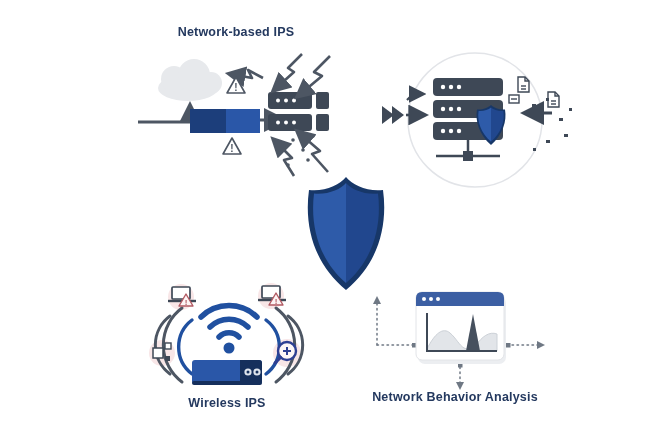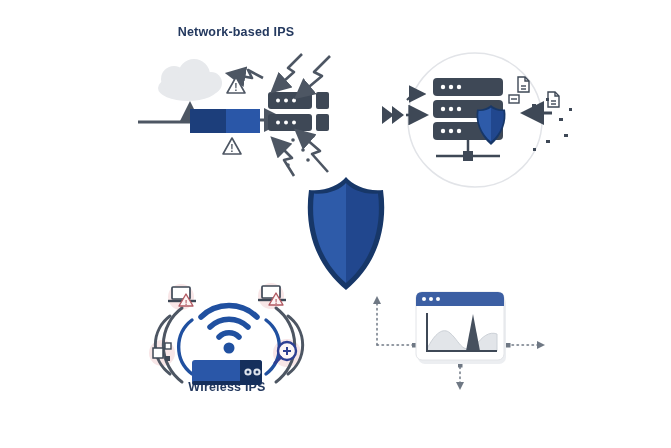--- a/index.html
+++ b/index.html
@@ -25,21 +25,22 @@
   .f-dot{fill:var(--dotted-gray);}
   .warn-txt{font-family:"Liberation Sans",sans-serif;font-weight:700;fill:var(--warning-red);}
   .warn-txt2{font-family:"Liberation Sans",sans-serif;font-weight:700;fill:var(--line-gray);}
 </style>
 </head>
 <body>
 
 <div class="canvas">
 
   <div class="lbl" style="left:128px;top:25px;width:200px;">Network-based IPS</div>
-  <div class="lbl" style="left:134px;top:380px;width:170px;">Wireless IPS</div>
+  <div class="lbl" style="left:134px;top:396px;width:170px;">Wireless IPS</div>
+  <div class="lbl" style="left:350px;top:390px;width:194px;">Network Behavior Analysis</div>
 
   <svg class="abs" style="left:128px;top:52px;" width="200" height="130" viewBox="0 0 200 130">
     <defs>
       <marker id="mA" markerWidth="8" markerHeight="8" refX="6" refY="4" orient="auto">
         <path d="M0,0 L8,4 L0,8 Z" class="f-line"></path>
       </marker>
     </defs>
     <g>
       <ellipse cx="52" cy="36" rx="30" ry="13" class="f-cloud"></ellipse>
       <circle cx="38" cy="27" r="13" class="f-cloud"></circle>

